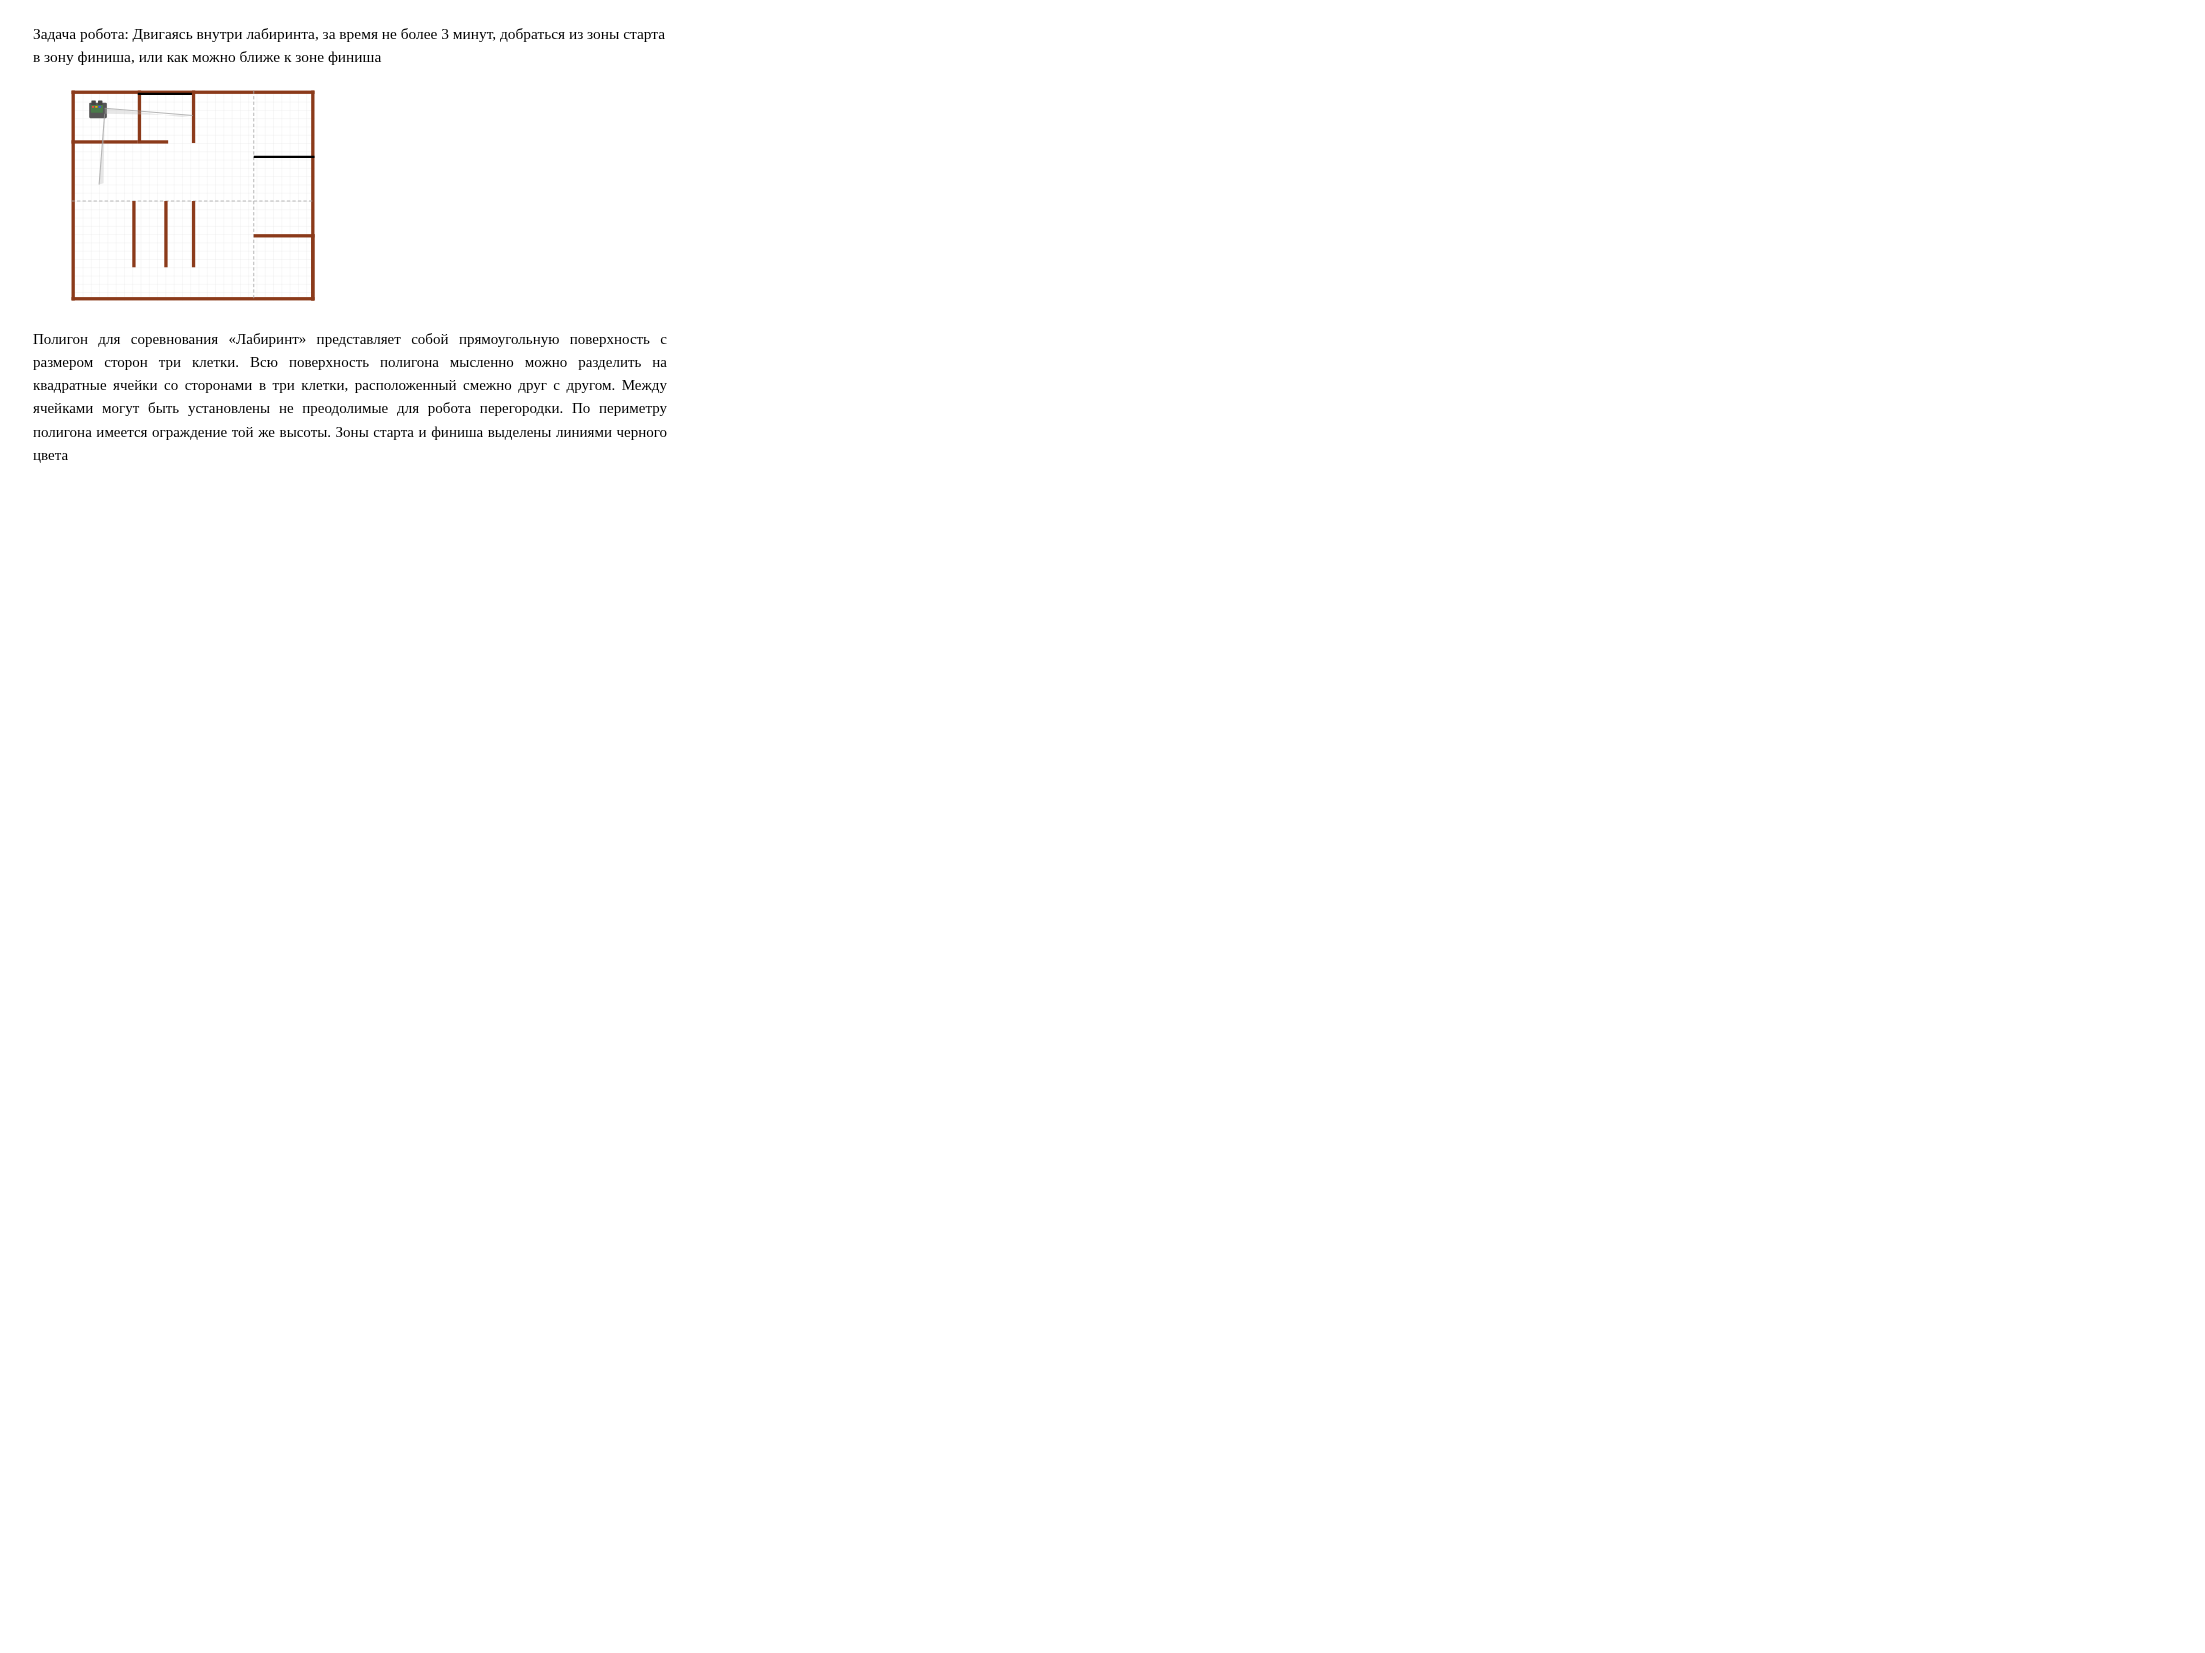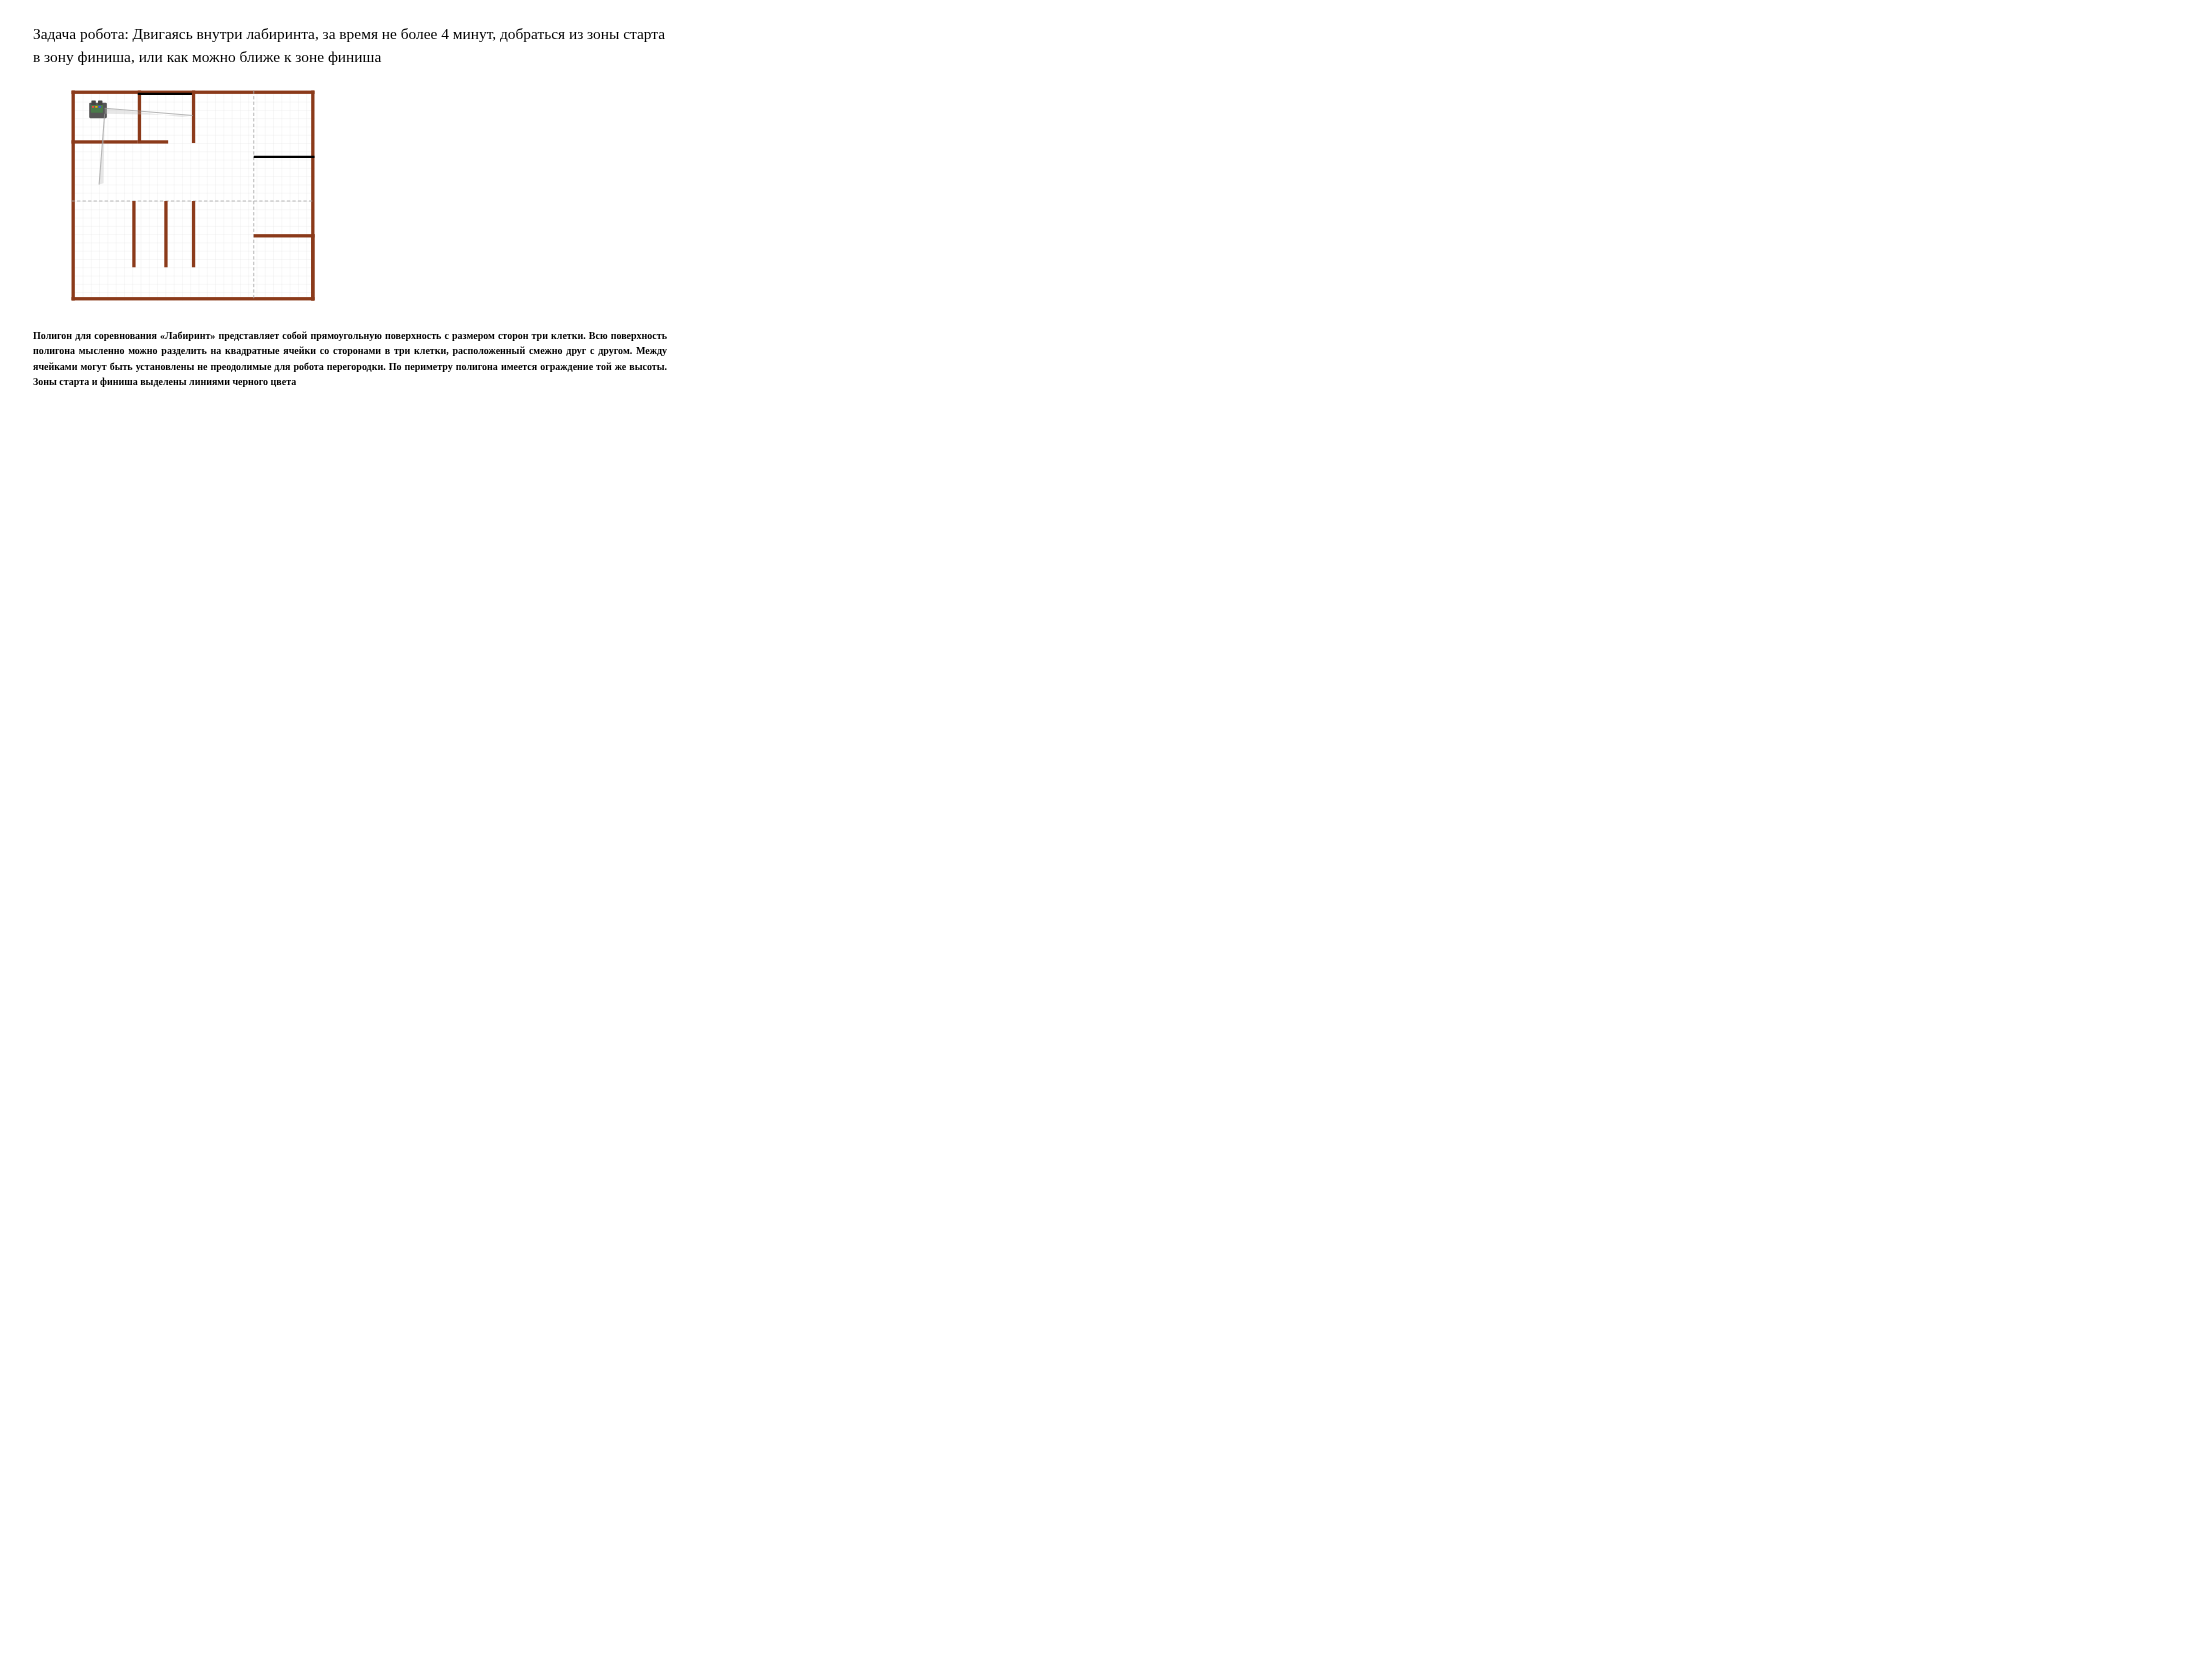--- a/index.html
+++ b/index.html
@@ -30,39 +30,38 @@
       display: inline-block;
     }
 
     .maze-canvas {
       position: relative;
       width: 254px;
       height: 221px;
     }
 
     .body-text {
-      font-size: 10px;
+      font-size: 15px;
       line-height: 1.55;
       color: #000000;
       text-align: justify;
-      font-weight: bold;
     }
 
     
     .maze-svg {
       width: 254px;
       height: 221px;
     }
   </style>
 </head>
 <body>
 
 
 
-<p class="header-text">Задача робота: Двигаясь внутри лабиринта, за время не более 4 минут, добраться из зоны старта в зону финиша, или как можно ближе к зоне финиша</p>
+<p class="header-text">Задача робота: Двигаясь внутри лабиринта, за время не более 3 минут, добраться из зоны старта в зону финиша, или как можно ближе к зоне финиша</p>
 
 <div class="maze-container">
   <div class="maze-canvas">
     <svg class="maze-svg" viewBox="0 0 460 400" xmlns="http://www.w3.org/2000/svg">
 
       <defs>
         <pattern id="smallGrid" width="15" height="15" patternUnits="userSpaceOnUse">
           <path d="M 15 0 L 0 0 0 15" fill="none" stroke="#cccccc" stroke-width="0.5"></path>
         </pattern>
       </defs>

